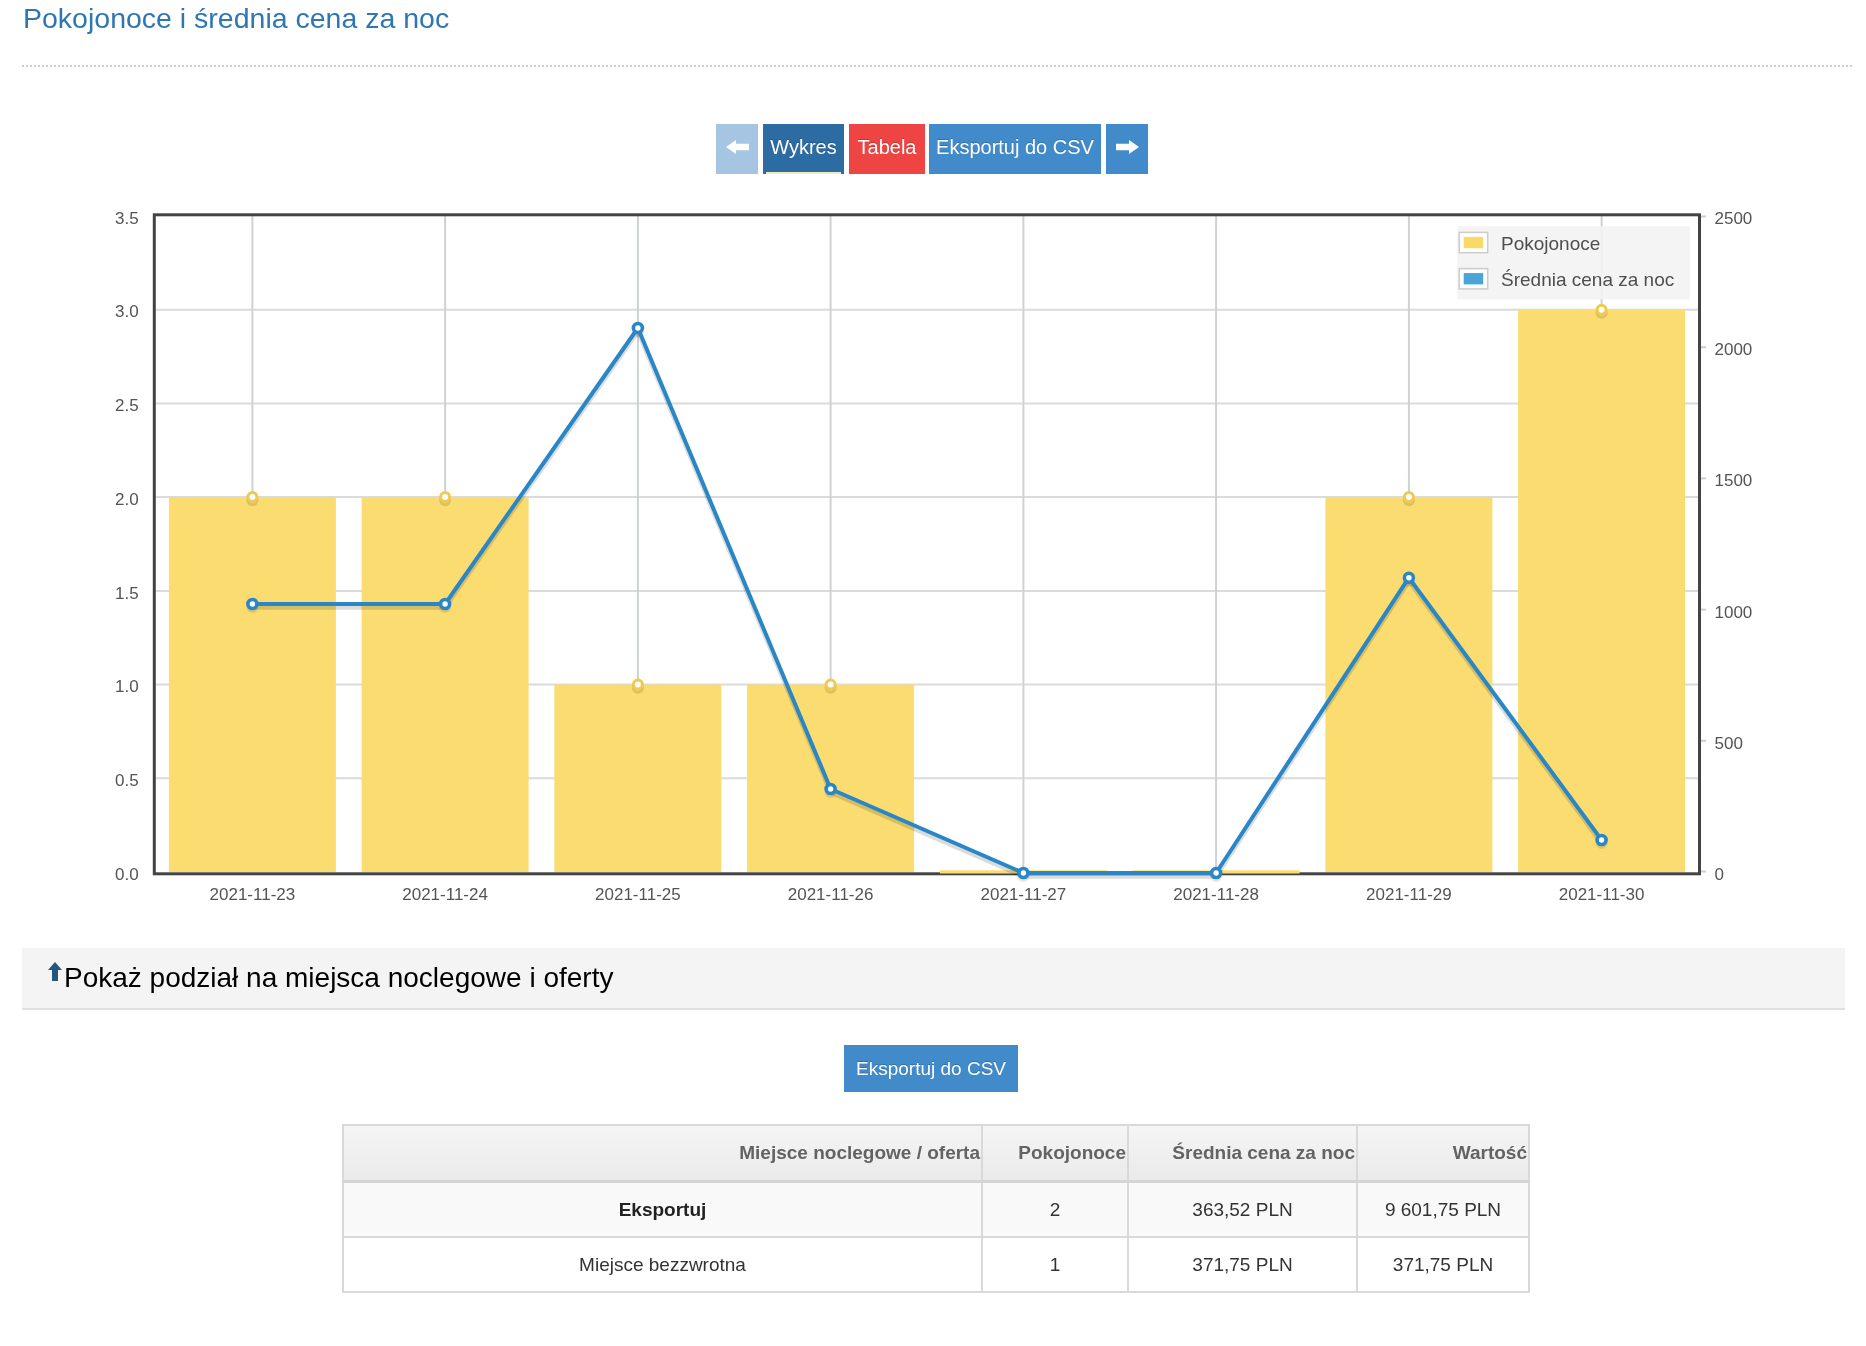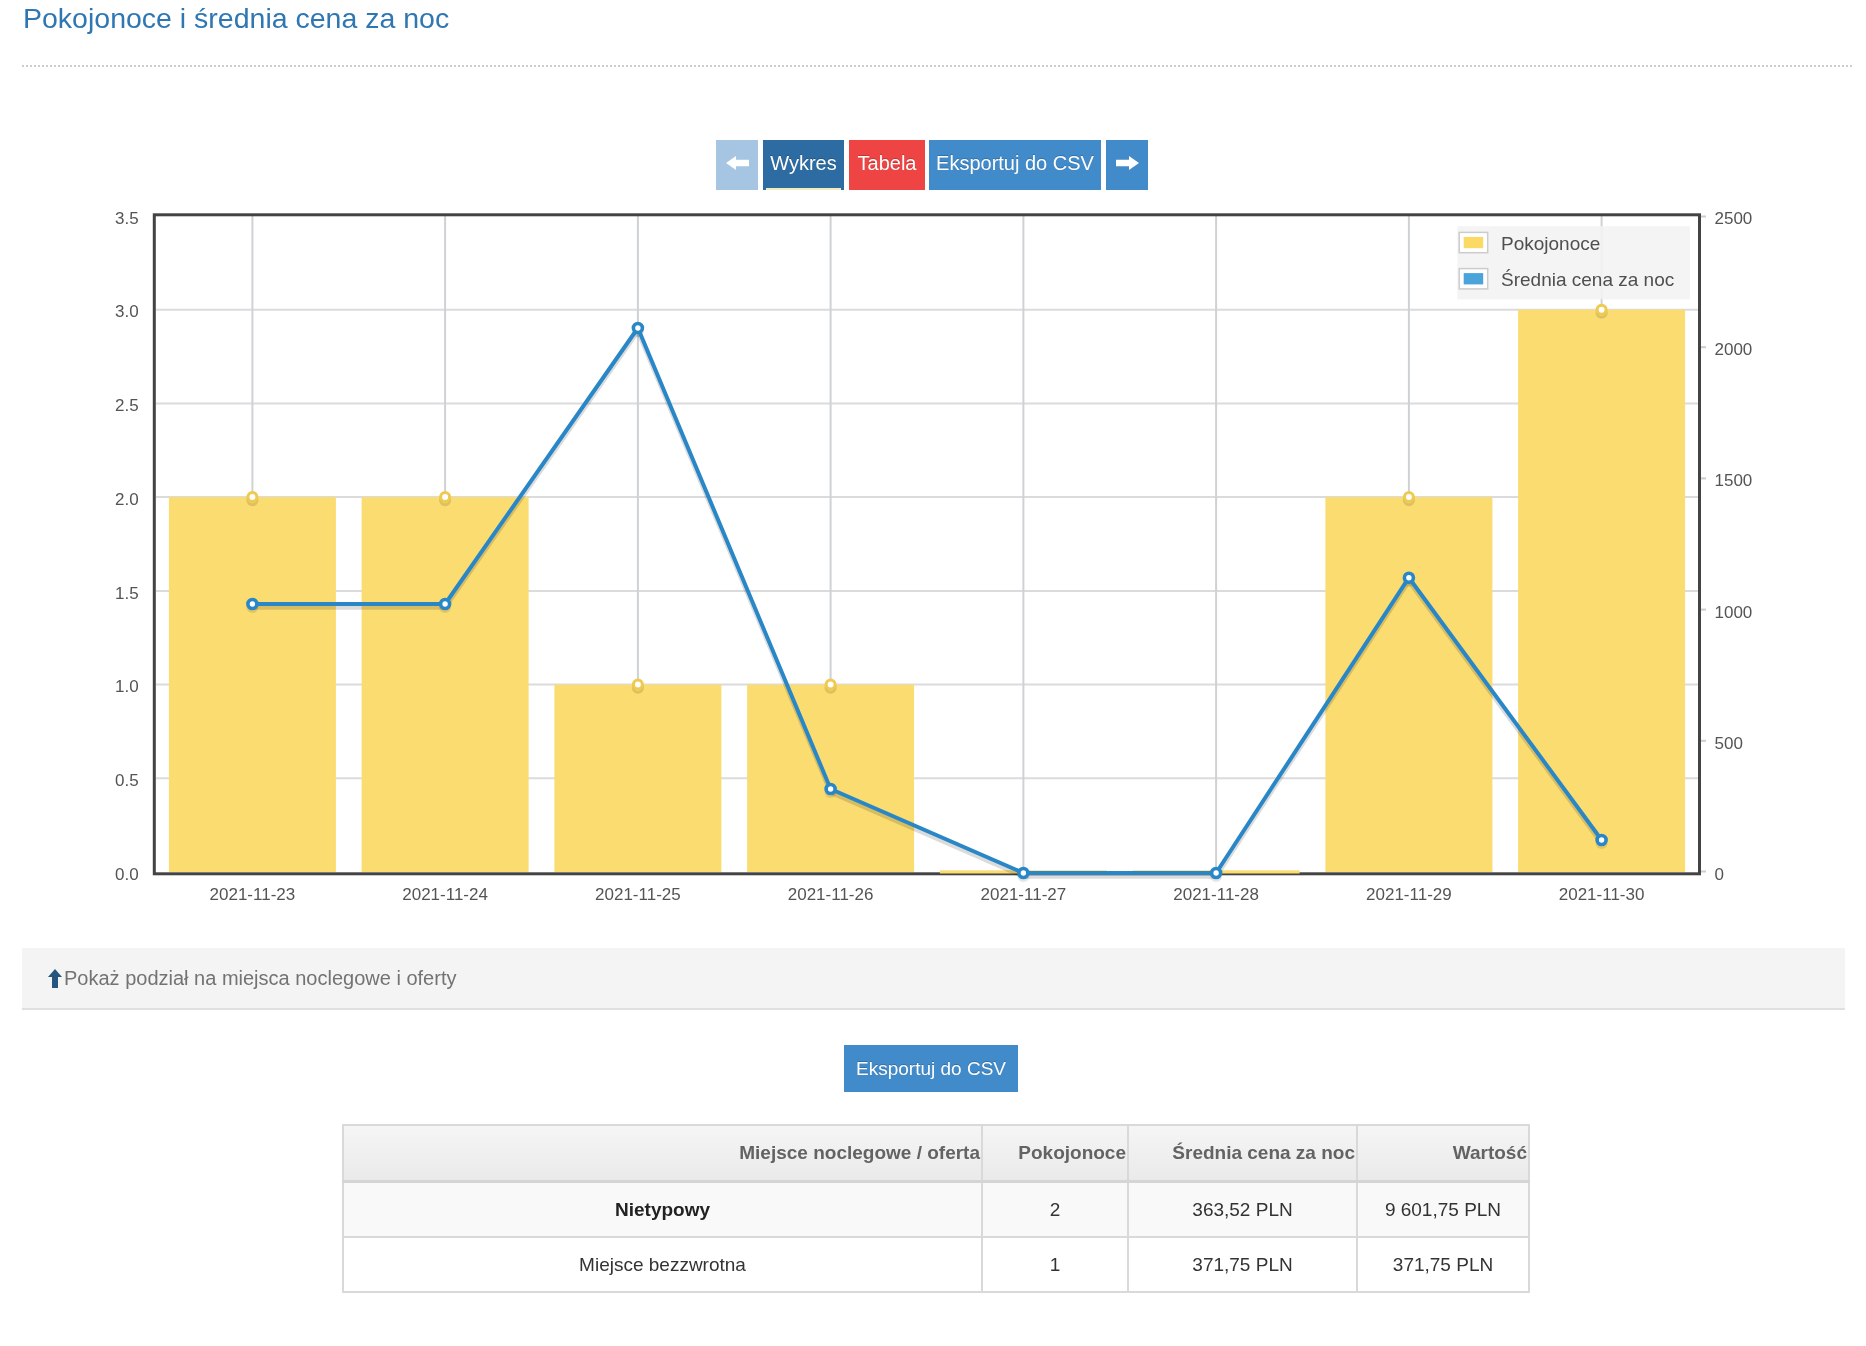--- a/index.html
+++ b/index.html
@@ -1,27 +1,27 @@
 <!DOCTYPE html>
 <html><head>
 <meta charset="utf-8">
 <style>
 html,body{margin:0;padding:0;background:#fff;}
 body{width:1866px;height:1346px;position:relative;font-family:"Liberation Sans",sans-serif;overflow:hidden;}
 .title{position:absolute;left:23px;top:-2px;font-size:28.5px;line-height:40px;color:#2f77b3;white-space:nowrap;}
 .dots{position:absolute;left:22px;top:65px;width:1830px;height:2px;background:repeating-linear-gradient(90deg,#cdcdcd 0 2px,transparent 2px 4px);}
-.btn{position:absolute;top:140px;height:50px;display:flex;align-items:center;justify-content:center;color:#fff;font-size:20px;text-shadow:0 -1px 0 rgba(0,0,0,0.2);box-sizing:border-box;padding-bottom:4px;}
+.btn{position:absolute;top:124px;height:50px;display:flex;align-items:center;justify-content:center;color:#fff;font-size:20px;text-shadow:0 -1px 0 rgba(0,0,0,0.2);box-sizing:border-box;padding-bottom:4px;}
 #b1{left:716px;width:42px;background:#a5c5e2;}
 #b2{left:763px;width:81px;background:#2d6ca2;}
 #b2 .strip{position:absolute;left:3px;right:3px;bottom:0;height:2px;background:#f3eac0;}
 #b3{left:849px;width:76px;background:#ef4444;}
 #b4{left:929px;width:172px;background:#428bca;}
 #b5{left:1106px;width:42px;background:#428bca;}
 .togglebar{position:absolute;left:22px;top:948px;width:1823px;height:62px;background:#f4f4f4;border-bottom:2px solid #e0e0e0;box-sizing:border-box;display:flex;align-items:center;}
-.togglebar .lnk{display:flex;align-items:center;margin-left:26px;color:#737373;font-size:20px;}
+.togglebar .lnk{display:flex;align-items:flex-start;margin-left:26px;color:#000000;font-size:28px;}
 .csvbtn{position:absolute;left:844px;top:1045px;width:174px;height:47px;background:#428bca;color:#fff;font-size:19px;display:flex;align-items:center;justify-content:center;text-shadow:0 -1px 0 rgba(0,0,0,0.2);}
 table.rep{position:absolute;left:342px;top:1124px;width:1186px;border-collapse:collapse;table-layout:fixed;font-size:19px;color:#333;}
 table.rep th{background:linear-gradient(#f5f5f5,#eaeaea);color:#636363;font-weight:bold;height:52px;border:2px solid #d9d9d9;border-bottom:3px solid #d5d5d5;text-align:right;}
 table.rep td{height:51px;border:2px solid #d9d9d9;text-align:center;}
 table.rep tr.odd td{background:#f9f9f9;}
 </style>
 </head>
 <body>
 <div class="title">Pokojonoce i średnia cena za noc</div>
 <div class="dots"></div>
@@ -189,21 +189,21 @@
 <thead>
       <tr>
         <th>Miejsce noclegowe / oferta</th>
         <th>Pokojonoce</th>
         <th>Średnia cena za noc</th>
         <th>Wartość</th>
       </tr>
     </thead>
 <tbody>
 <tr class="odd">
-        <td style="font-weight:bold;color:#222">Nietypowy</td>
+        <td style="font-weight:bold;color:#222">Eksportuj</td>
         <td>2</td>
         <td>363,52 PLN</td>
         <td>9 601,75 PLN</td>
       </tr>
 <tr>
         <td>Miejsce bezzwrotna</td>
         <td>1</td>
         <td>371,75 PLN</td>
         <td>371,75 PLN</td>
       </tr>

